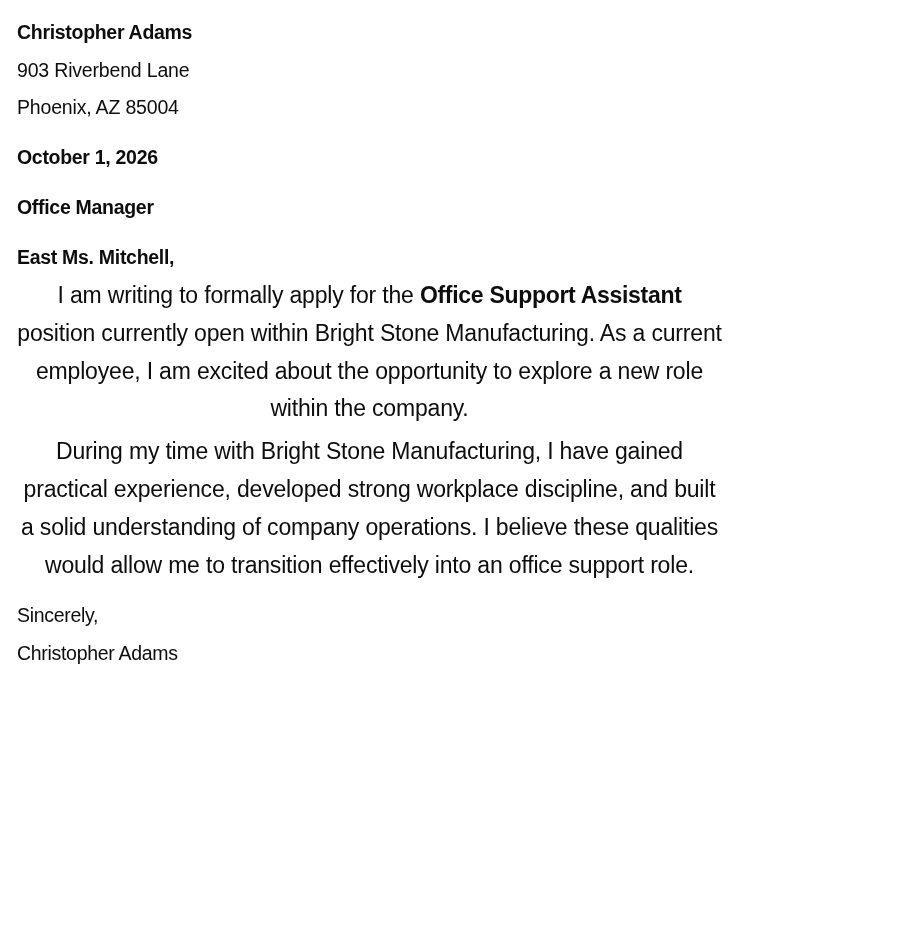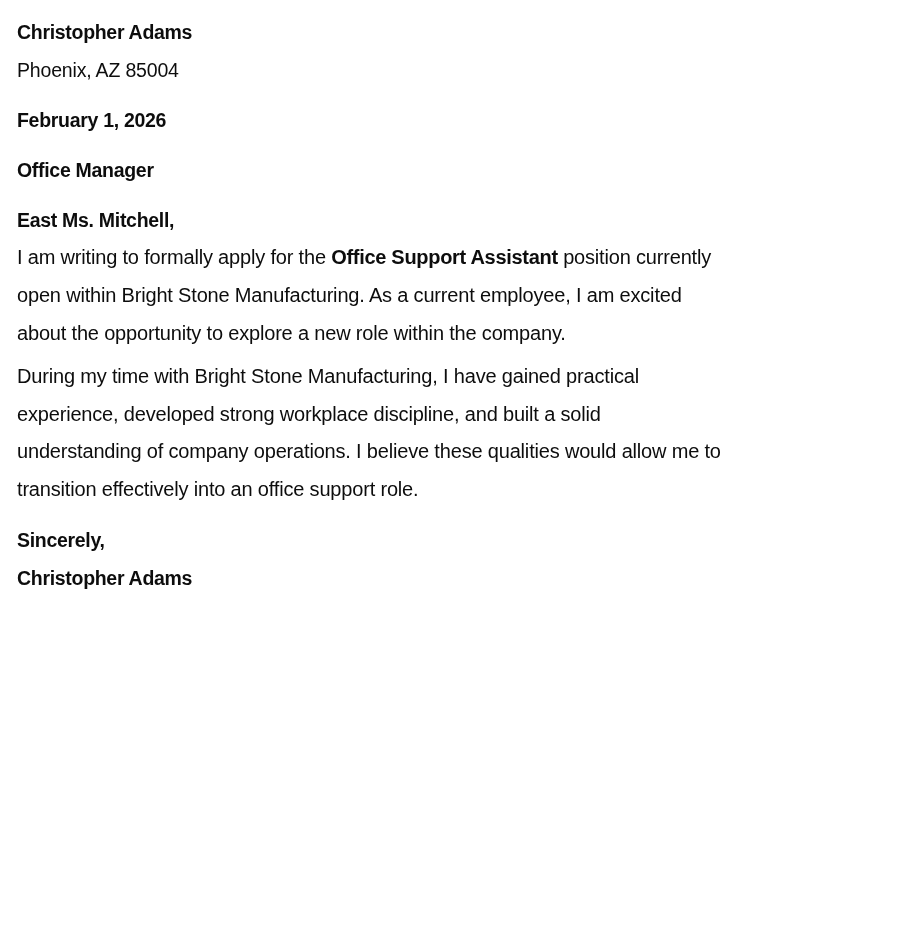--- a/index.html
+++ b/index.html
@@ -44,60 +44,61 @@
     margin: 0;
   }
 
   
   .gap-block {
     margin-top: 12.5px;
   }
 
   
   .para {
-    font-size: 20px;
+    font-size: 23px;
     line-height: 37.8px;
     letter-spacing: -0.18px;
     margin: 0;
     max-width: 845px;
-    text-align: left;
+    text-align: center;
   }
 
   .para + .para {
     margin-top: 5px;
   }
 
   .para .emph {
     font-weight: 700;
     letter-spacing: -0.3px;
   }
 
   .sig-block {
     margin-top: 13px;
   }
 
   .sig-line {
     font-size: 19.5px;
     line-height: 37.6px;
     letter-spacing: -0.3px;
-    font-weight: 700;
+    font-weight: 400;
   }
 </style>
 </head>
 <body>
 
 <div class="page">
 
   <div class="block">
     <div class="line bold">Christopher Adams</div>
+    <div class="line">903 Riverbend Lane</div>
     <div class="line">Phoenix, AZ 85004</div>
   </div>
 
   <div class="block gap-block">
-    <div class="line bold">February 1, 2026</div>
+    <div class="line bold">October 1, 2026</div>
   </div>
 
   <div class="block gap-block">
     <div class="line bold">Office Manager</div>
   </div>
 
 
   <div class="block gap-block">
     <div class="line bold">East Ms. Mitchell,</div>
   </div>

